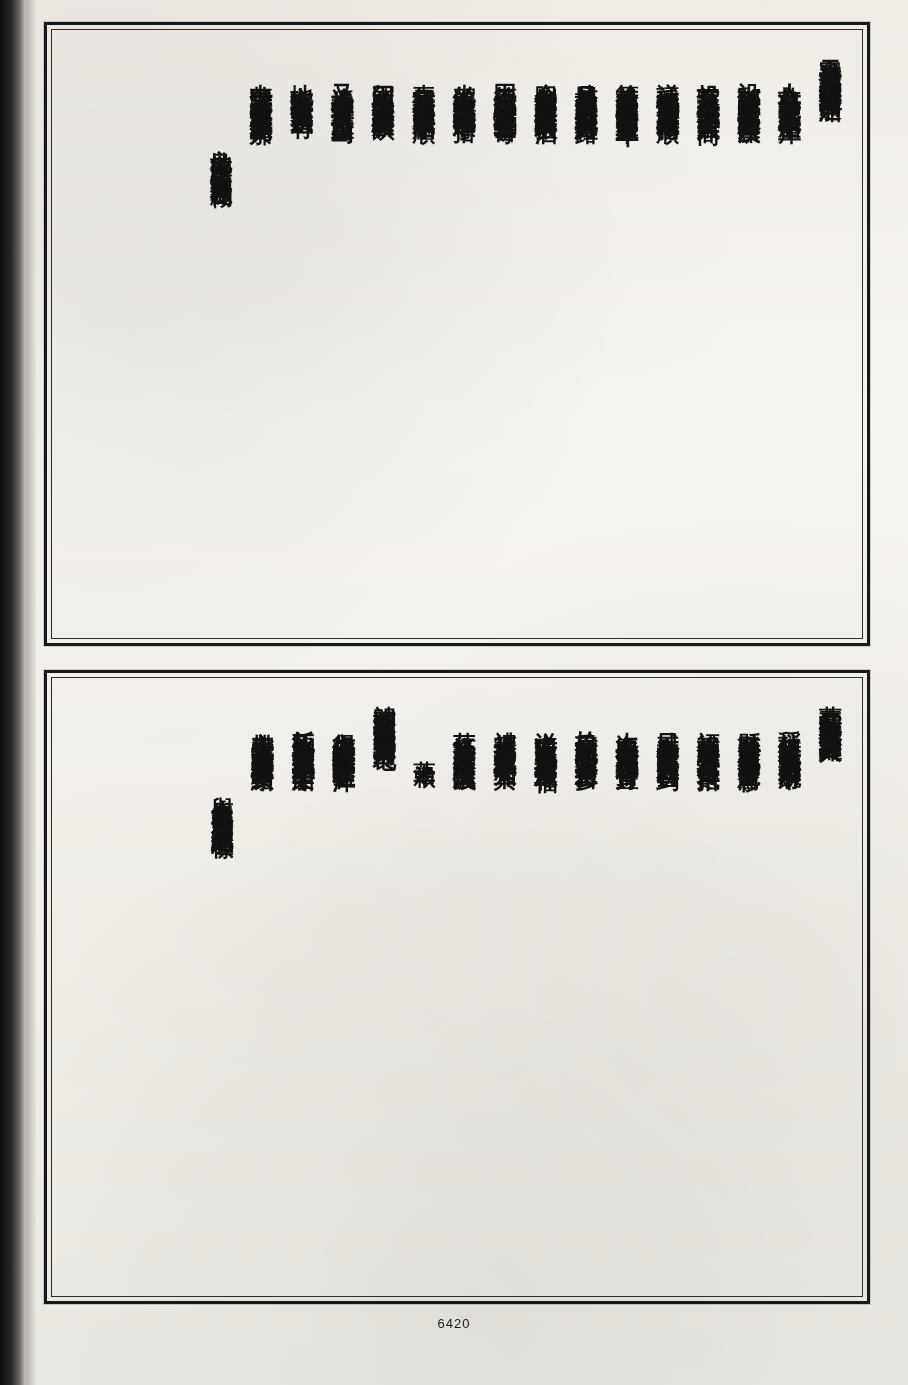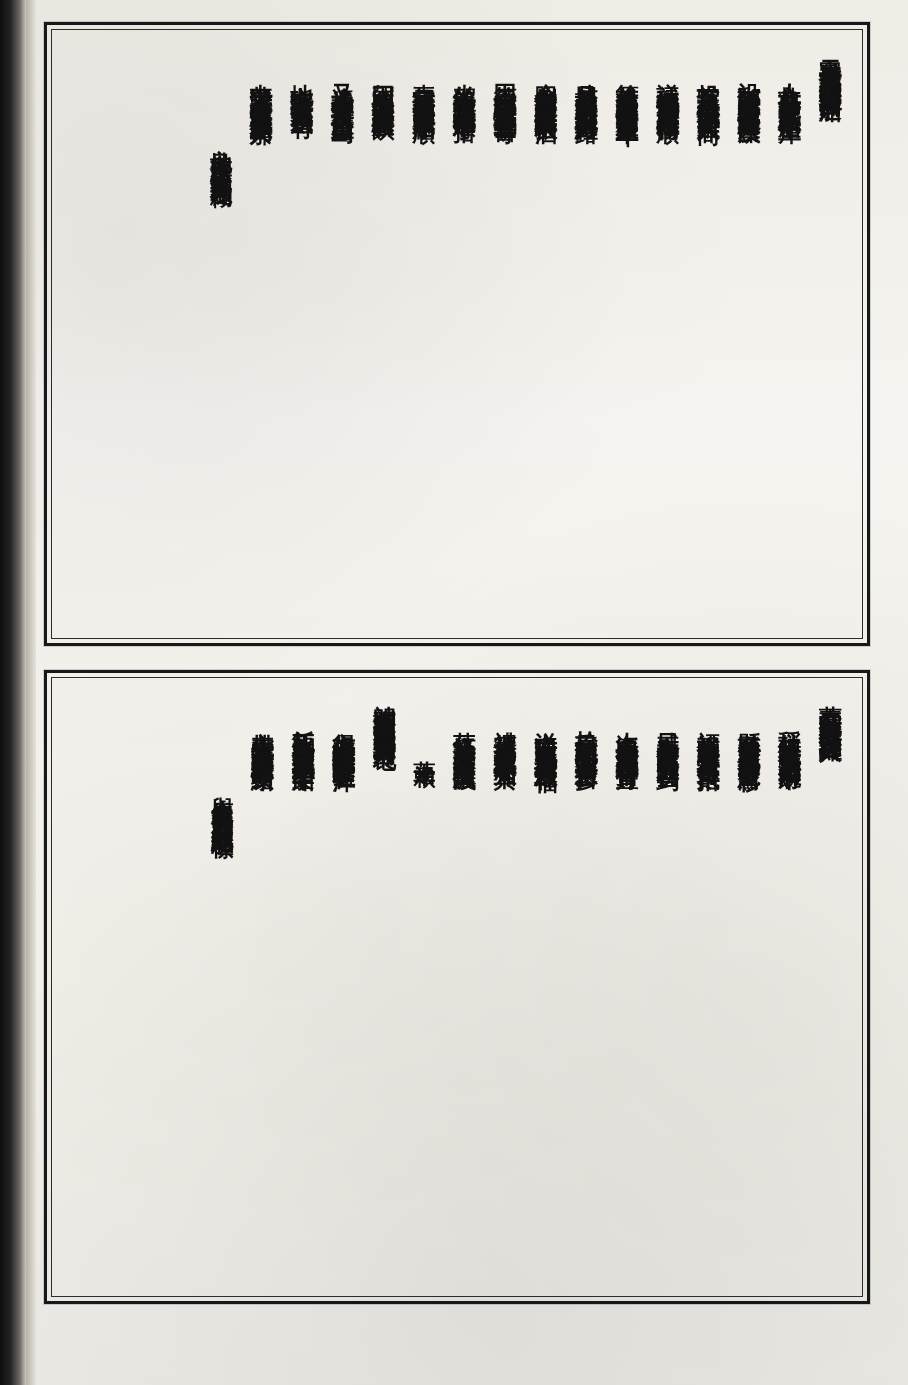--- a/index.html
+++ b/index.html
@@ -169,13 +169,14 @@
       <div class="col indent-1">落仁等拾柒各帶為柔笠於水櫃隨波飄</div>
       <div class="col indent-2 short">蕩幸賴</div>
       <div class="col">神明護助拾貳月初貳日飄到貴島與那良地</div>
       <div class="col indent-1">方得保殘喘奉謝任許郵辭蒙參名在洋</div>
       <div class="col indent-1">飯死剝支勝壹名上岸卽死至船于柔船</div>
       <div class="col indent-1">主帶去無存筆語隨卽查驗發館安頓給</div>
       <div class="col indent-3 short">與廩食飽救養將剝支膀屍身就地驗埋標</div>
     </div>
   </div>
 
+  <div class="page-number">6420</div>
 </div>
 
 </body></html>

